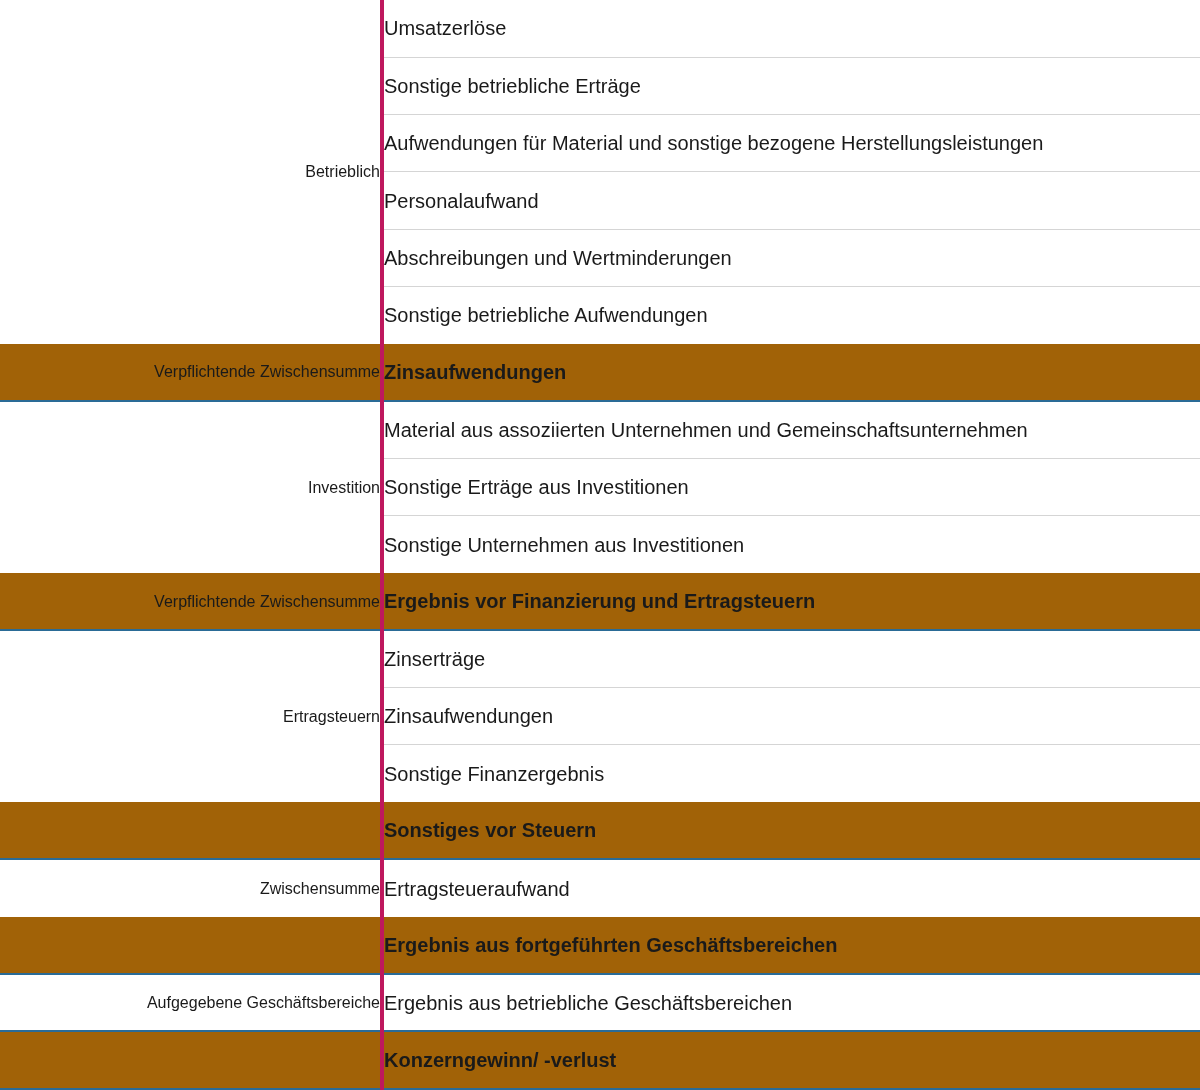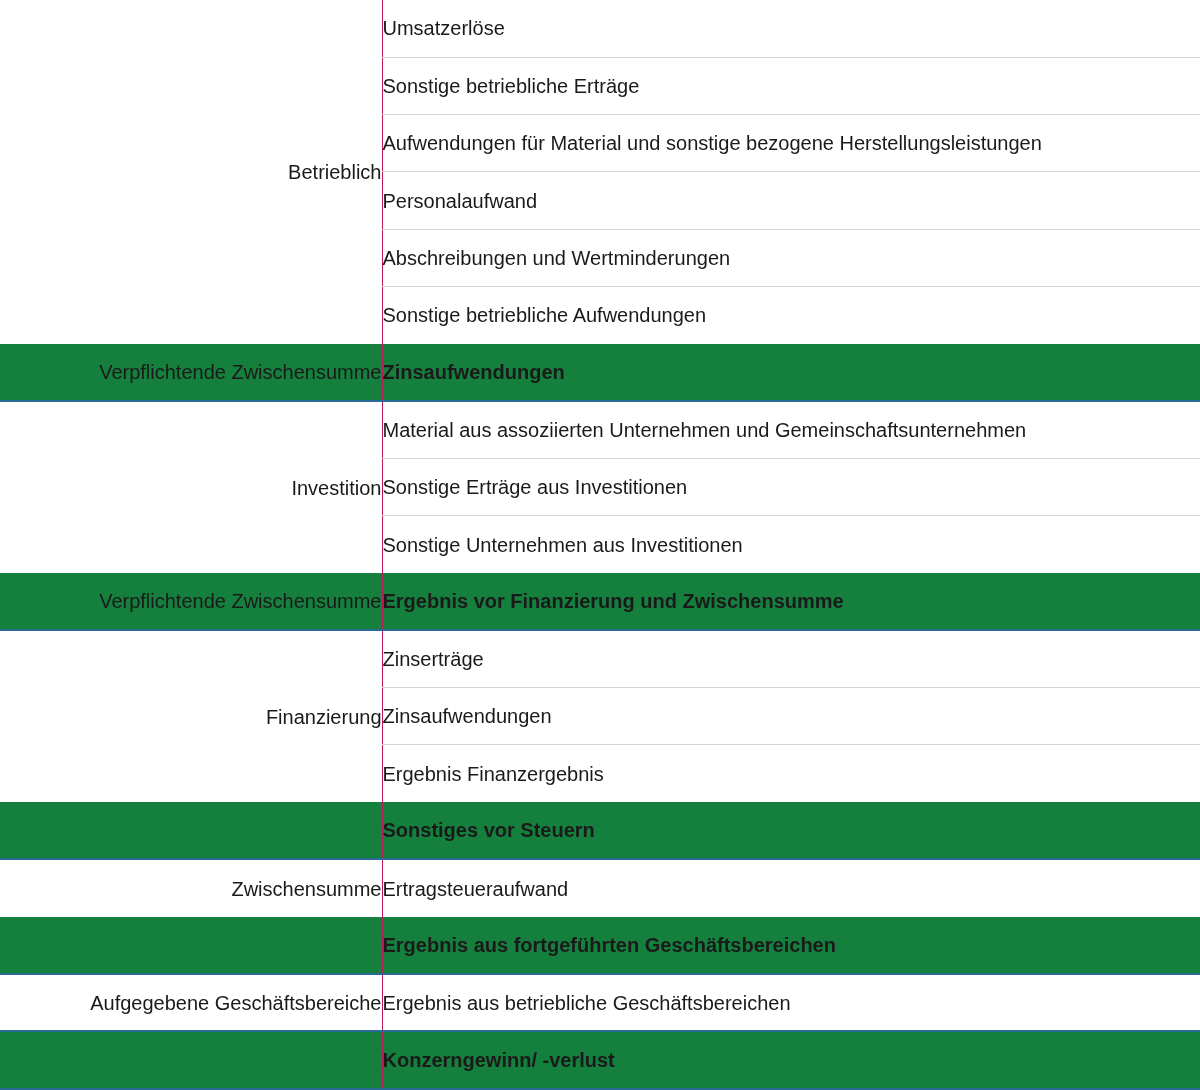--- a/index.html
+++ b/index.html
@@ -23,41 +23,41 @@
     table-layout: fixed;
   }
   table.pl-table td {
     vertical-align: middle;
     padding: 0;
   }
   .cat-cell {
     width: 382px;
     text-align: right;
     padding: 0 14px 0 8px;
-    font-size: 20px;
+    font-size: 16px;
     color: #1a1a1a;
     line-height: 1.2;
     box-sizing: border-box;
   }
   .item-cell {
     padding: 0 10px 0 18px;
     font-size: 20px;
     color: #1a1a1a;
     line-height: 1.2;
     box-sizing: border-box;
   }
   
   tr.row { height: 57.3px; }
   .vline {
-    border-left: 1px solid #be185d;
+    border-left: 4px solid #be185d;
   }
 
   
   tr.subtotal td {
-    background: #15803d;
+    background: #a16207;
   }
   tr.subtotal .item-cell {
     font-weight: bold;
   }
   tr.subtotal .cat-cell {
     font-weight: normal;
   }
   .rule-top td {
     border-top: 2px solid #2a6b96;
     margin-top: 24px;
@@ -107,32 +107,32 @@
       </tr>
       <tr class="row">
         <td class="item-cell vline item-sep">Sonstige Erträge aus Investitionen</td>
       </tr>
       <tr class="row">
         <td class="item-cell vline">Sonstige Unternehmen aus Investitionen</td>
       </tr>
 
       <tr class="row subtotal rule-bottom">
         <td class="cat-cell">Verpflichtende Zwischensumme</td>
-        <td class="item-cell vline">Ergebnis vor Finanzierung und Zwischensumme</td>
+        <td class="item-cell vline">Ergebnis vor Finanzierung und Ertragsteuern</td>
       </tr>
 
       <tr class="row">
-        <td class="cat-cell" rowspan="3">Finanzierung</td>
+        <td class="cat-cell" rowspan="3">Ertragsteuern</td>
         <td class="item-cell vline item-sep">Zinserträge</td>
       </tr>
       <tr class="row">
         <td class="item-cell vline item-sep">Zinsaufwendungen</td>
       </tr>
       <tr class="row">
-        <td class="item-cell vline">Ergebnis Finanzergebnis</td>
+        <td class="item-cell vline">Sonstige Finanzergebnis</td>
       </tr>
 
       <tr class="row subtotal rule-bottom">
         <td class="cat-cell"></td>
         <td class="item-cell vline">Sonstiges vor Steuern</td>
       </tr>
 
       <tr class="row">
         <td class="cat-cell">Zwischensumme</td>
         <td class="item-cell vline">Ertragsteueraufwand</td>

